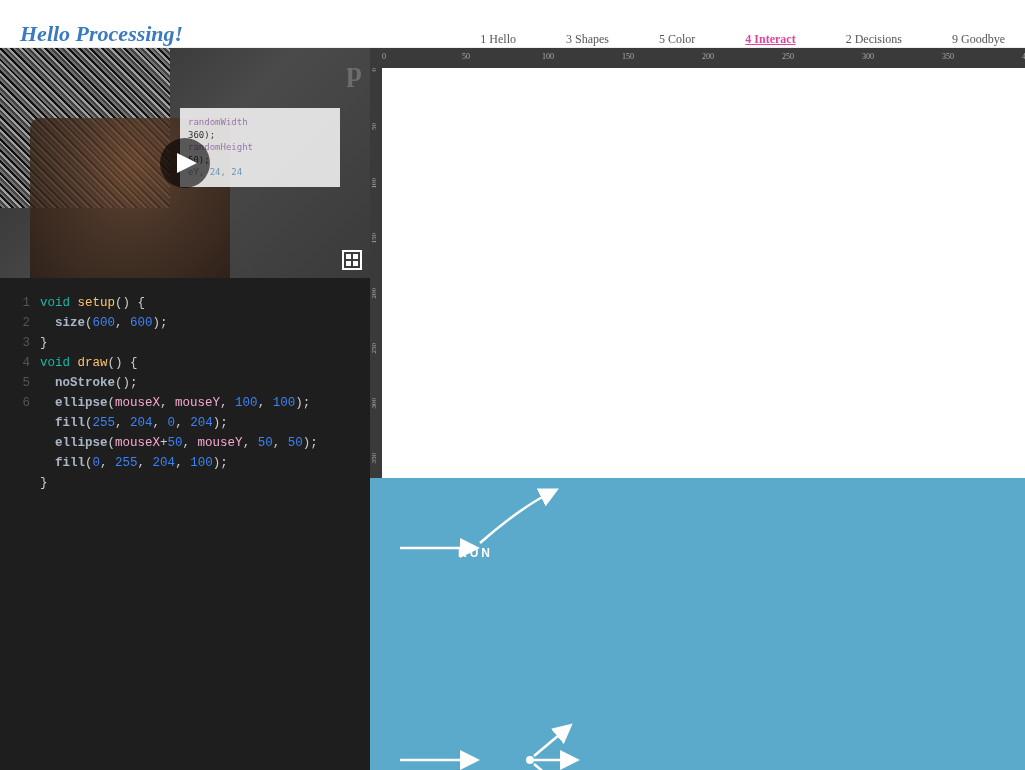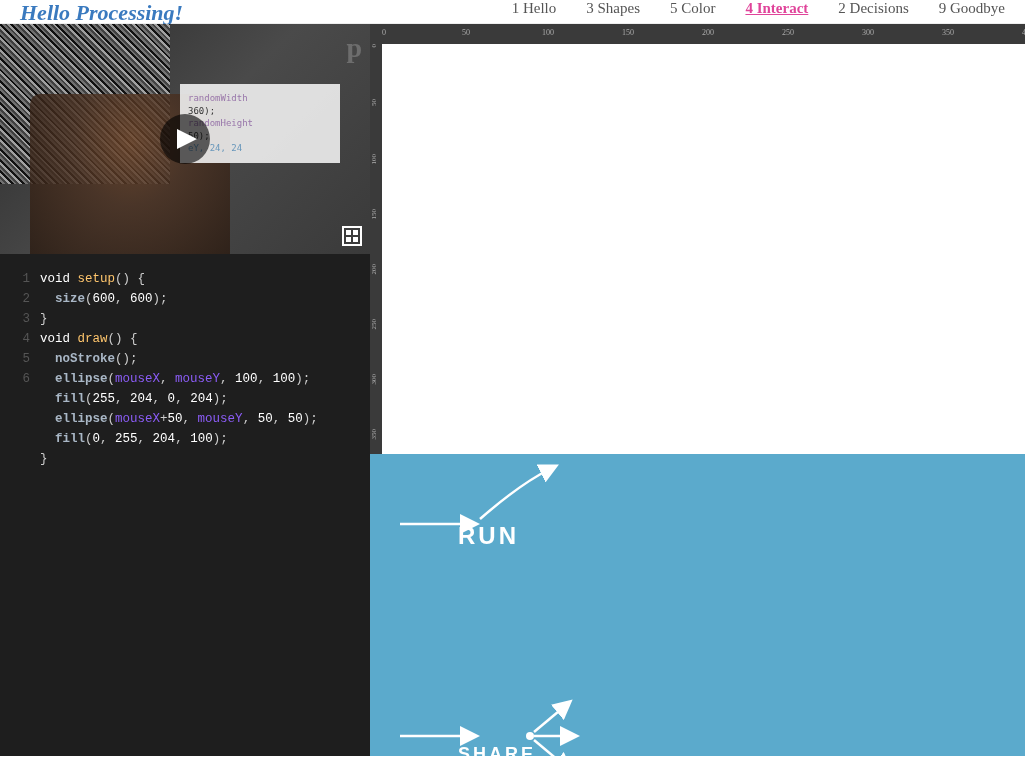--- a/index.html
+++ b/index.html
@@ -1,41 +1,42 @@
 <!DOCTYPE html>
 <html><head>
   <meta charset="utf-8">
   <style>
     * { margin: 0; padding: 0; box-sizing: border-box; }
     body { font-family: Georgia, serif; background: #fff; width: 1025px; height: 770px; overflow: hidden; }
 
     
     #header {
       display: flex;
-      align-items: flex-start;
+      align-items: flex-end;
       padding: 0 20px;
-      height: 24px;
+      height: 48px;
       background: #fff;
       border-bottom: 1px solid #eee;
     }
     #header .site-title {
       font-size: 22px;
       color: #3a7abf;
       font-weight: bold;
       font-style: italic;
       margin-right: auto;
     }
     #header nav {
       display: flex;
       gap: 30px;
     }
     #header nav a {
       text-decoration: none;
-      font-size: 15px;
+      font-size: 12px;
       color: #555;
+      margin-left: 20px;
     }
     #header nav a.active {
       color: #e0449a;
       font-weight: bold;
       text-decoration: underline;
     }
 
     
     #main {
       display: flex;
@@ -164,25 +165,25 @@
       left: 10px;
       top: 15px;
       color: #555;
       font-family: 'Courier New', monospace;
       font-size: 12.5px;
       line-height: 1.6;
       text-align: right;
       width: 20px;
     }
     .code-content { }
-    .kw { color: #ffffff; margin-top: 30px; } 
+    .kw { color: #14b8a6; margin-top: 30px; } 
     .fn { color: #ffc66d; margin-top: 44px; } 
-    .num { color: #ffffff; } 
+    .num { color: #3b82f6; } 
     .cm { color: #a9b7c6; font-weight: bold; } 
-    .var-mouse { color: #8b5cf6; text-align: right; }
+    .var-mouse { color: #f9a8d4; text-align: right; }
 
     
     #right-panel {
       flex: 1;
       display: flex;
       flex-direction: column;
       background: #5baacc;
     }
 
     
@@ -360,21 +361,21 @@
           <defs>
             <marker id="arrowhead1" markerWidth="8" markerHeight="8" refX="4" refY="4" orient="auto">
               <path d="M0,0 L8,4 L0,8 Z" fill="white"></path>
             </marker>
           </defs>
 
           <line x1="10" y1="60" x2="80" y2="60" stroke="white" stroke-width="2.5" marker-end="url(#arrowhead1)"></line>
 
           <path d="M 90 55 Q 130 20 160 5" stroke="white" stroke-width="2.5" fill="none" marker-end="url(#arrowhead1)"></path>
         </svg>
-        <div style="position:absolute; left:88px; top:38px; color:white; font-size:24px; font-weight:bold; letter-spacing:3px; font-family:Arial,sans-serif;">RUN</div>
+        <div style="position:absolute; left:88px; top:38px; color:white; font-size:12px; font-weight:bold; letter-spacing:3px; font-family:Arial,sans-serif;">RUN</div>
       </div>
 
       <div style="position:absolute; bottom:50px; left:0; width:100%;">
         <svg width="220" height="120" style="position:absolute; left:20px; top:-30px;">
           <defs>
             <marker id="arrowhead2" markerWidth="8" markerHeight="8" refX="4" refY="4" orient="auto">
               <path d="M0,0 L8,4 L0,8 Z" fill="white"></path>
             </marker>
             <marker id="arrowhead3" markerWidth="8" markerHeight="8" refX="4" refY="4" orient="auto">
               <path d="M0,0 L8,4 L0,8 Z" fill="white"></path>

